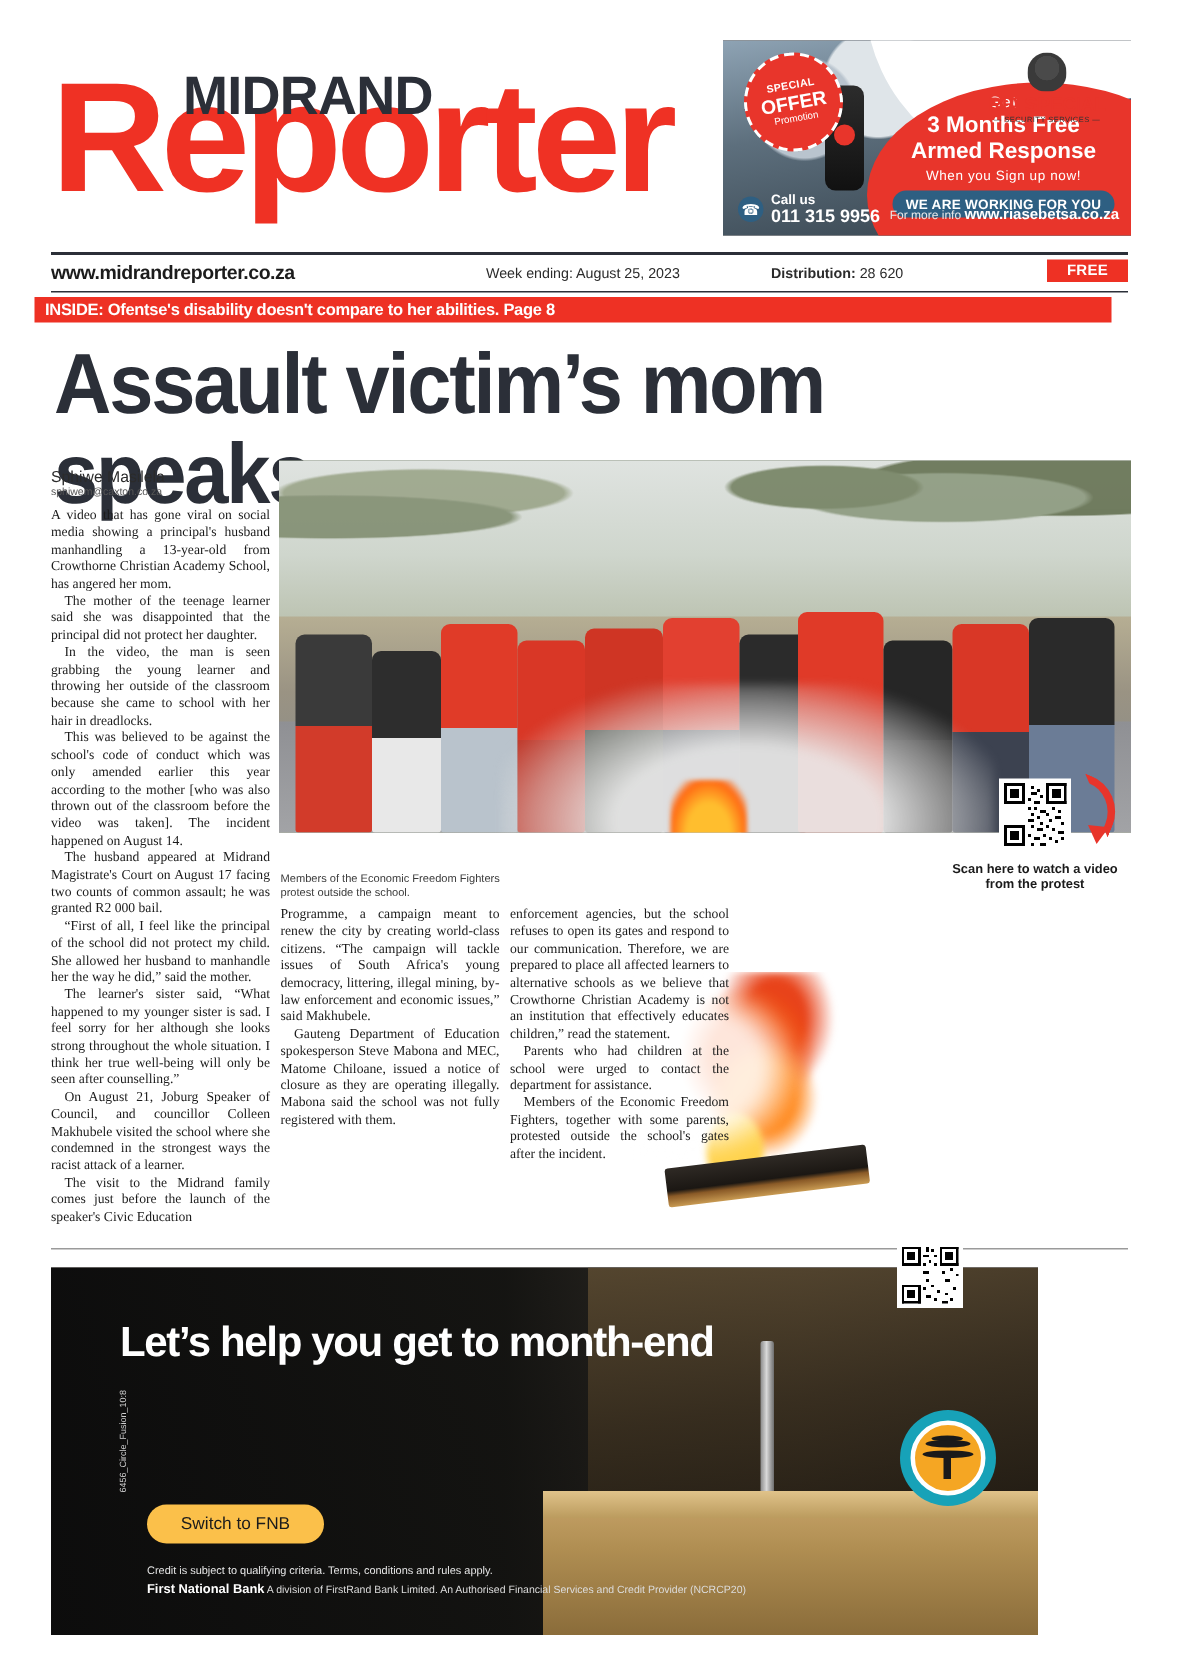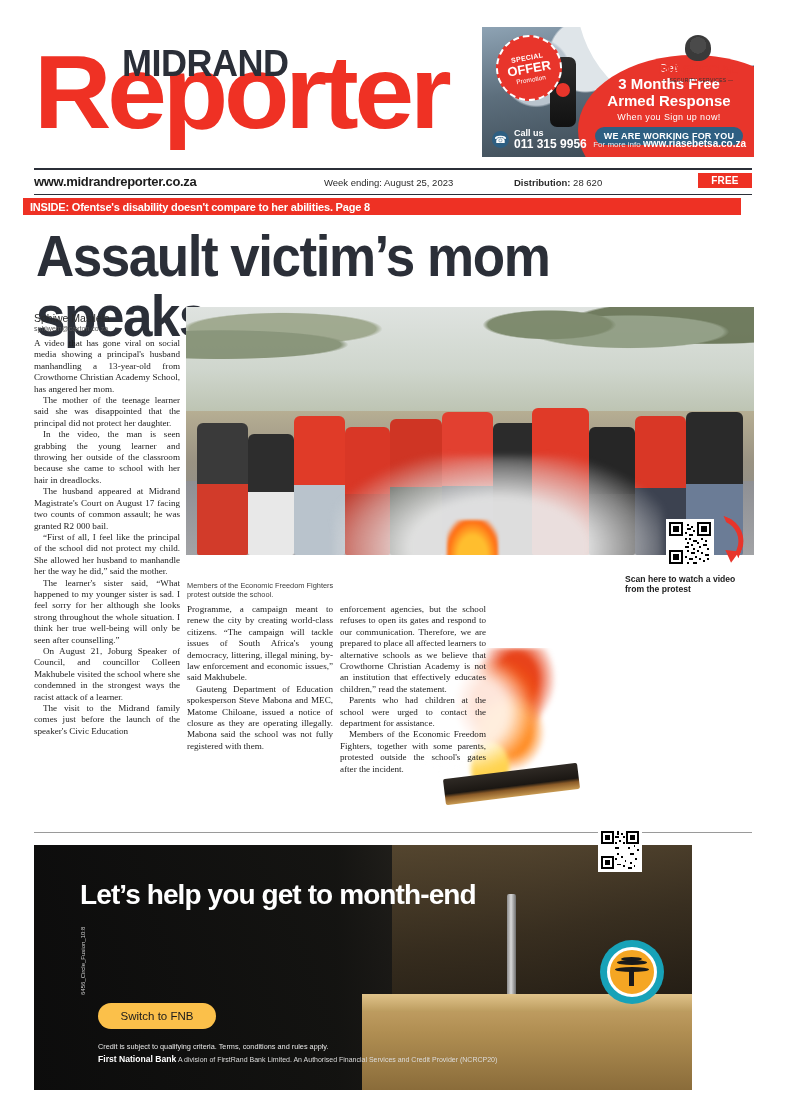--- a/index.html
+++ b/index.html
@@ -218,21 +218,21 @@
     position: absolute; left: 716px; top: 520px; width: 30px; height: 34px;
     border: 5px solid #e8352b; border-left-color: transparent; border-bottom-color: transparent;
     border-radius: 0 26px 0 0; transform: rotate(22deg);
   }
   .qr-arrow::after {
     content:""; position:absolute; right:-5px; bottom:-12px;
     border-left: 7px solid transparent; border-right: 7px solid transparent; border-top: 12px solid #e8352b;
     transform: rotate(-16deg);
   }
   .qr-caption {
-    position: absolute; left: 625px; top: 574px; width: 130px; 
+    position: absolute; left: 625px; top: 574px; width: 130px; text-align: center;
     font-family: "Liberation Sans", sans-serif; font-size: 8.6px; font-weight: bold; line-height: 10px; color: #1b1b1b;
   }
   .rule-bottom { position: absolute; left: 34px; top: 832px; width: 718px; height: 1px; background: #9a9a9a; }
 
   
   .fnb {
     position: absolute; left: 34px; top: 845px; width: 658px; height: 245px;
     overflow: hidden; background: #1d1c1a;
   }
   .fnb-bg {
@@ -460,20 +460,21 @@
   <div class="fire-img">
     <div class="fire-flames"></div>
     <div class="fire-smoke"></div>
     <div class="fire-plank"></div>
   </div>
 
   <div class="col col1">
       <p class="first">A video that has gone viral on social media showing a principal's husband manhandling a 13-year-old from Crowthorne Christian Academy School, has angered her mom.</p>
       <p>The mother of the teenage learner said she was disappointed that the principal did not protect her daughter.</p>
       <p>In the video, the man is seen grabbing the young learner and throwing her outside of the classroom because she came to school with her hair in dreadlocks.</p>
+      <p>This was believed to be against the school's code of conduct which was only amended earlier this year according to the mother [who was also thrown out of the classroom before the video was taken]. The incident happened on August 14.</p>
       <p>The husband appeared at Midrand Magistrate's Court on August 17 facing two counts of common assault; he was granted R2 000 bail.</p>
       <p>“First of all, I feel like the principal of the school did not protect my child. She allowed her husband to manhandle her the way he did,” said the mother.</p>
       <p>The learner's sister said, “What happened to my younger sister is sad. I feel sorry for her although she looks strong throughout the whole situation. I think her true well-being will only be seen after counselling.”</p>
       <p>On August 21, Joburg Speaker of Council, and councillor Colleen Makhubele visited the school where she condemned in the strongest ways the racist attack of a learner.</p>
       <p>The visit to the Midrand family comes just before the launch of the speaker's Civic Education</p>
     </div>
   <div class="col col2">
       <p class="first">Programme, a campaign meant to renew the city by creating world-class citizens. “The campaign will tackle issues of South Africa's young democracy, littering, illegal mining, by-law enforcement and economic issues,” said Makhubele.</p>
       <p>Gauteng Department of Education spokesperson Steve Mabona and MEC, Matome Chiloane, issued a notice of closure as they are operating illegally. Mabona said the school was not fully registered with them.</p>
     </div>

